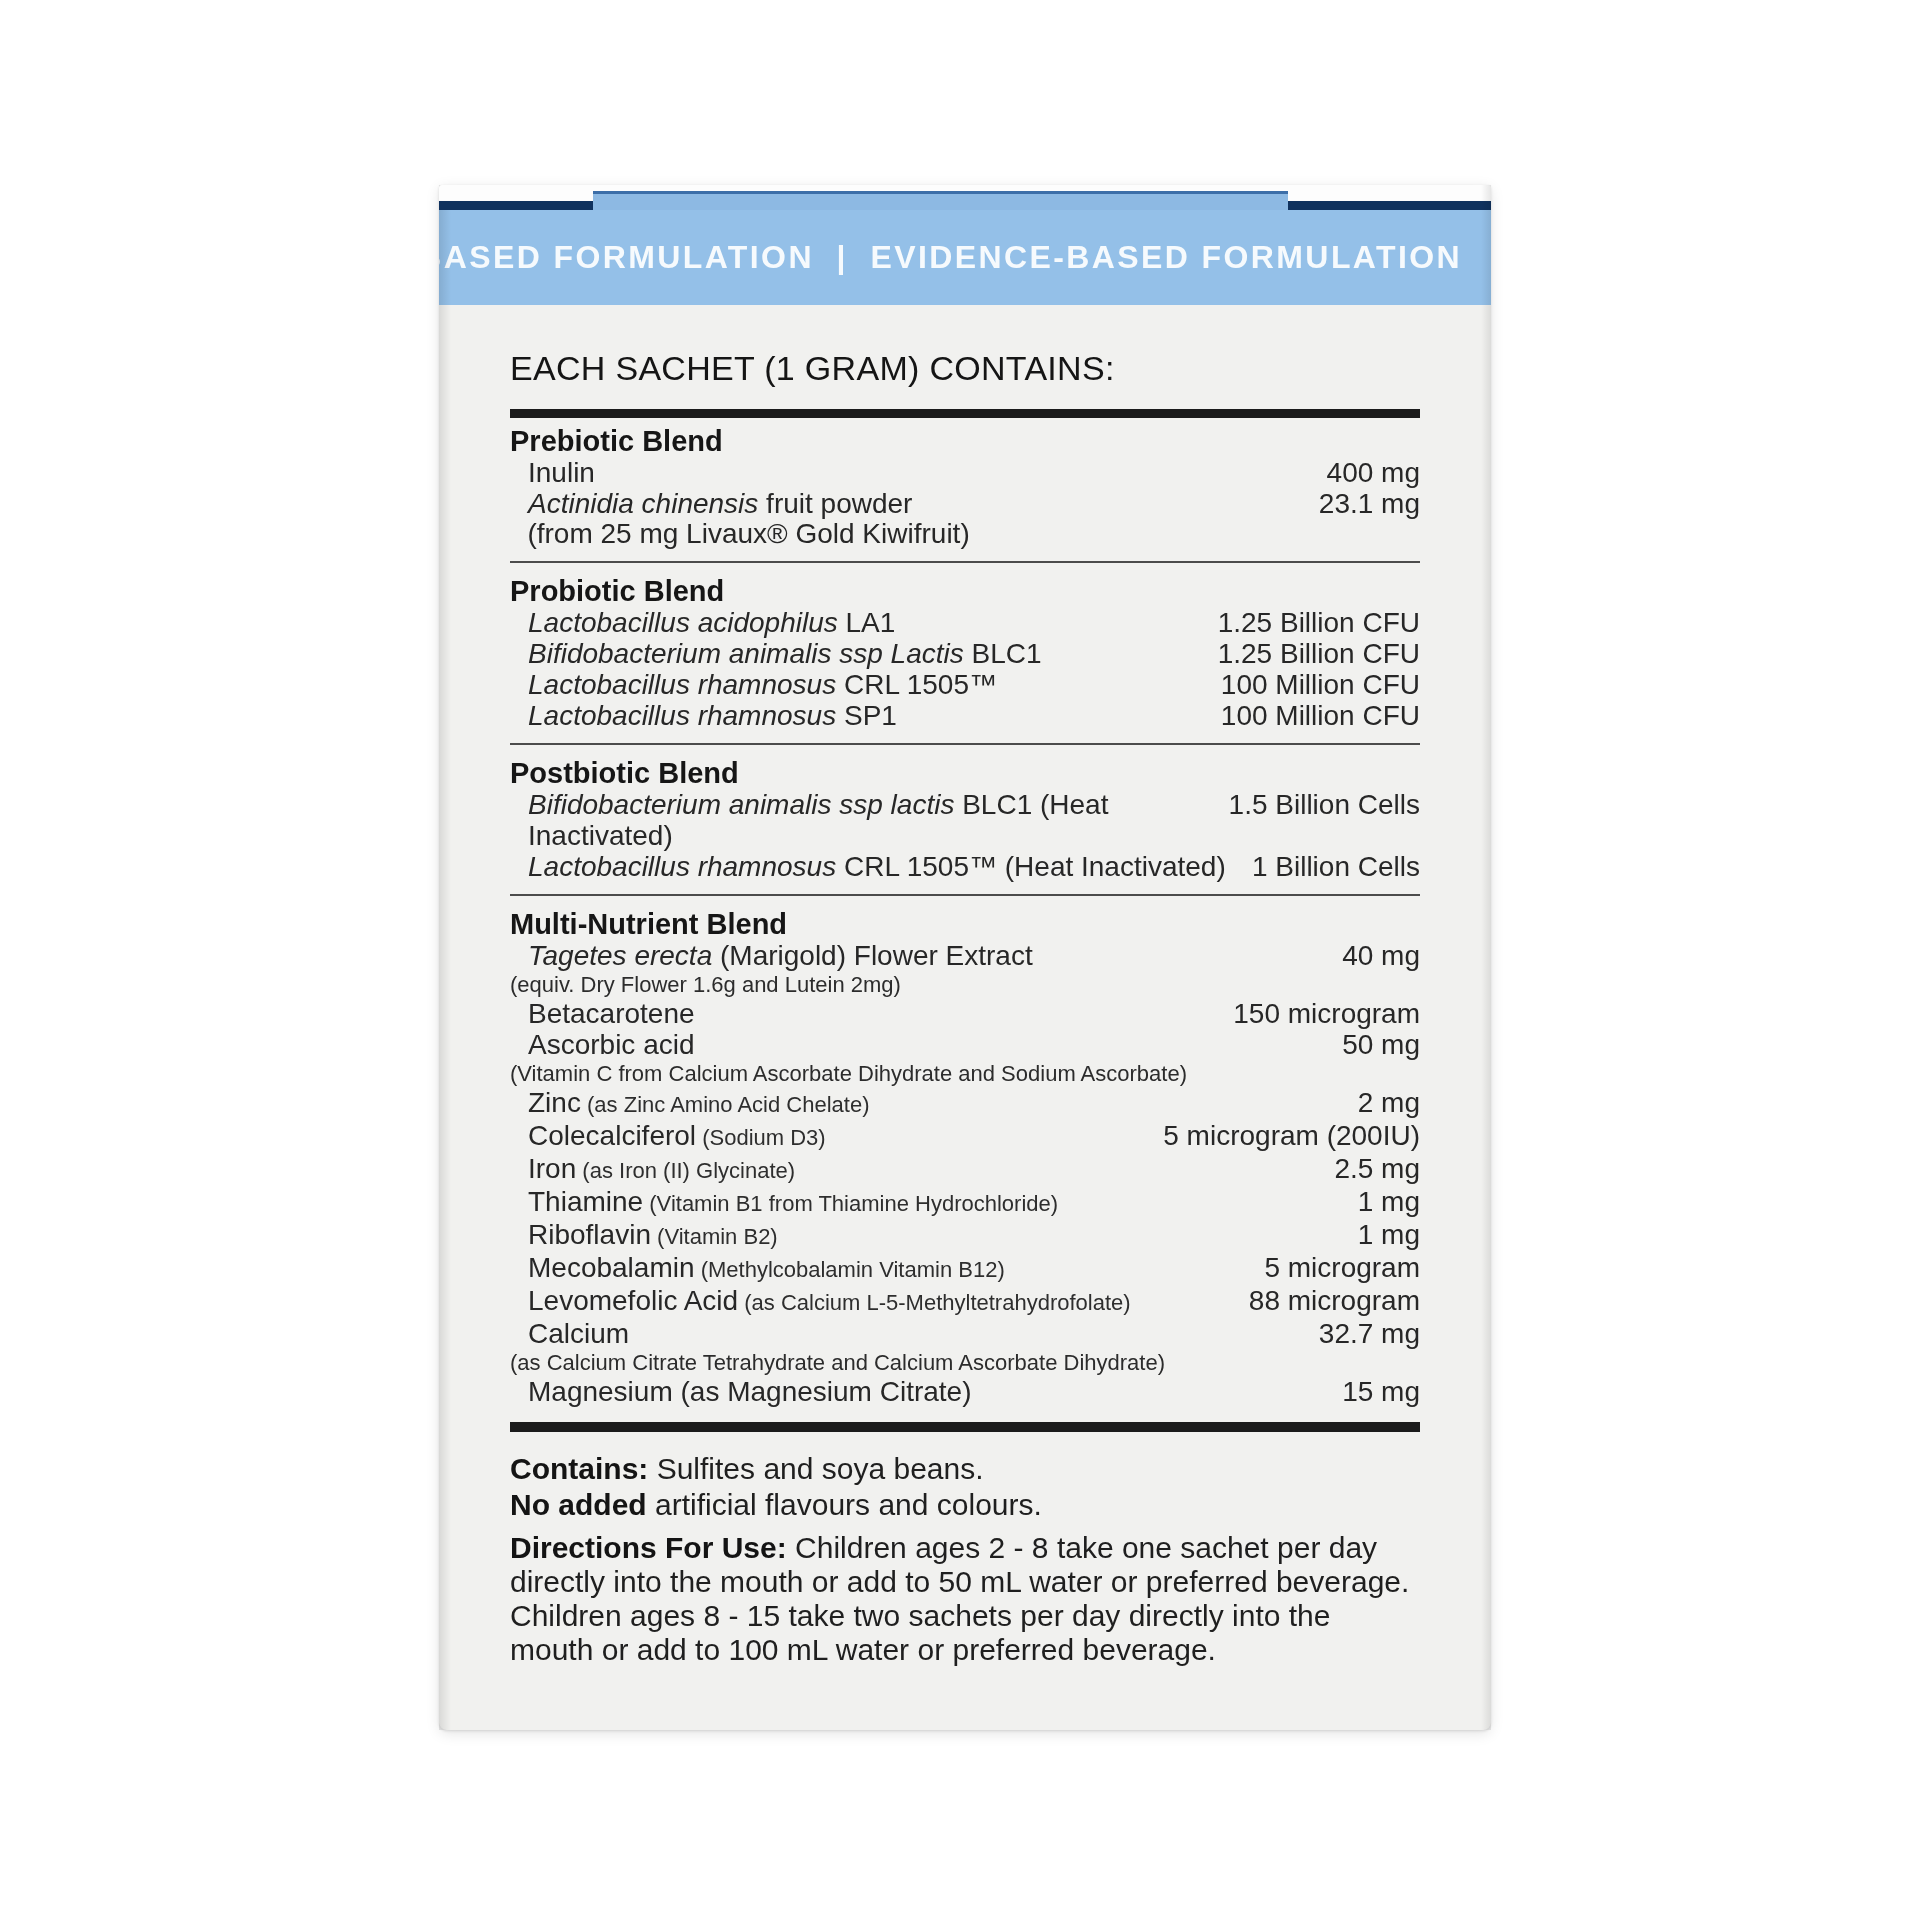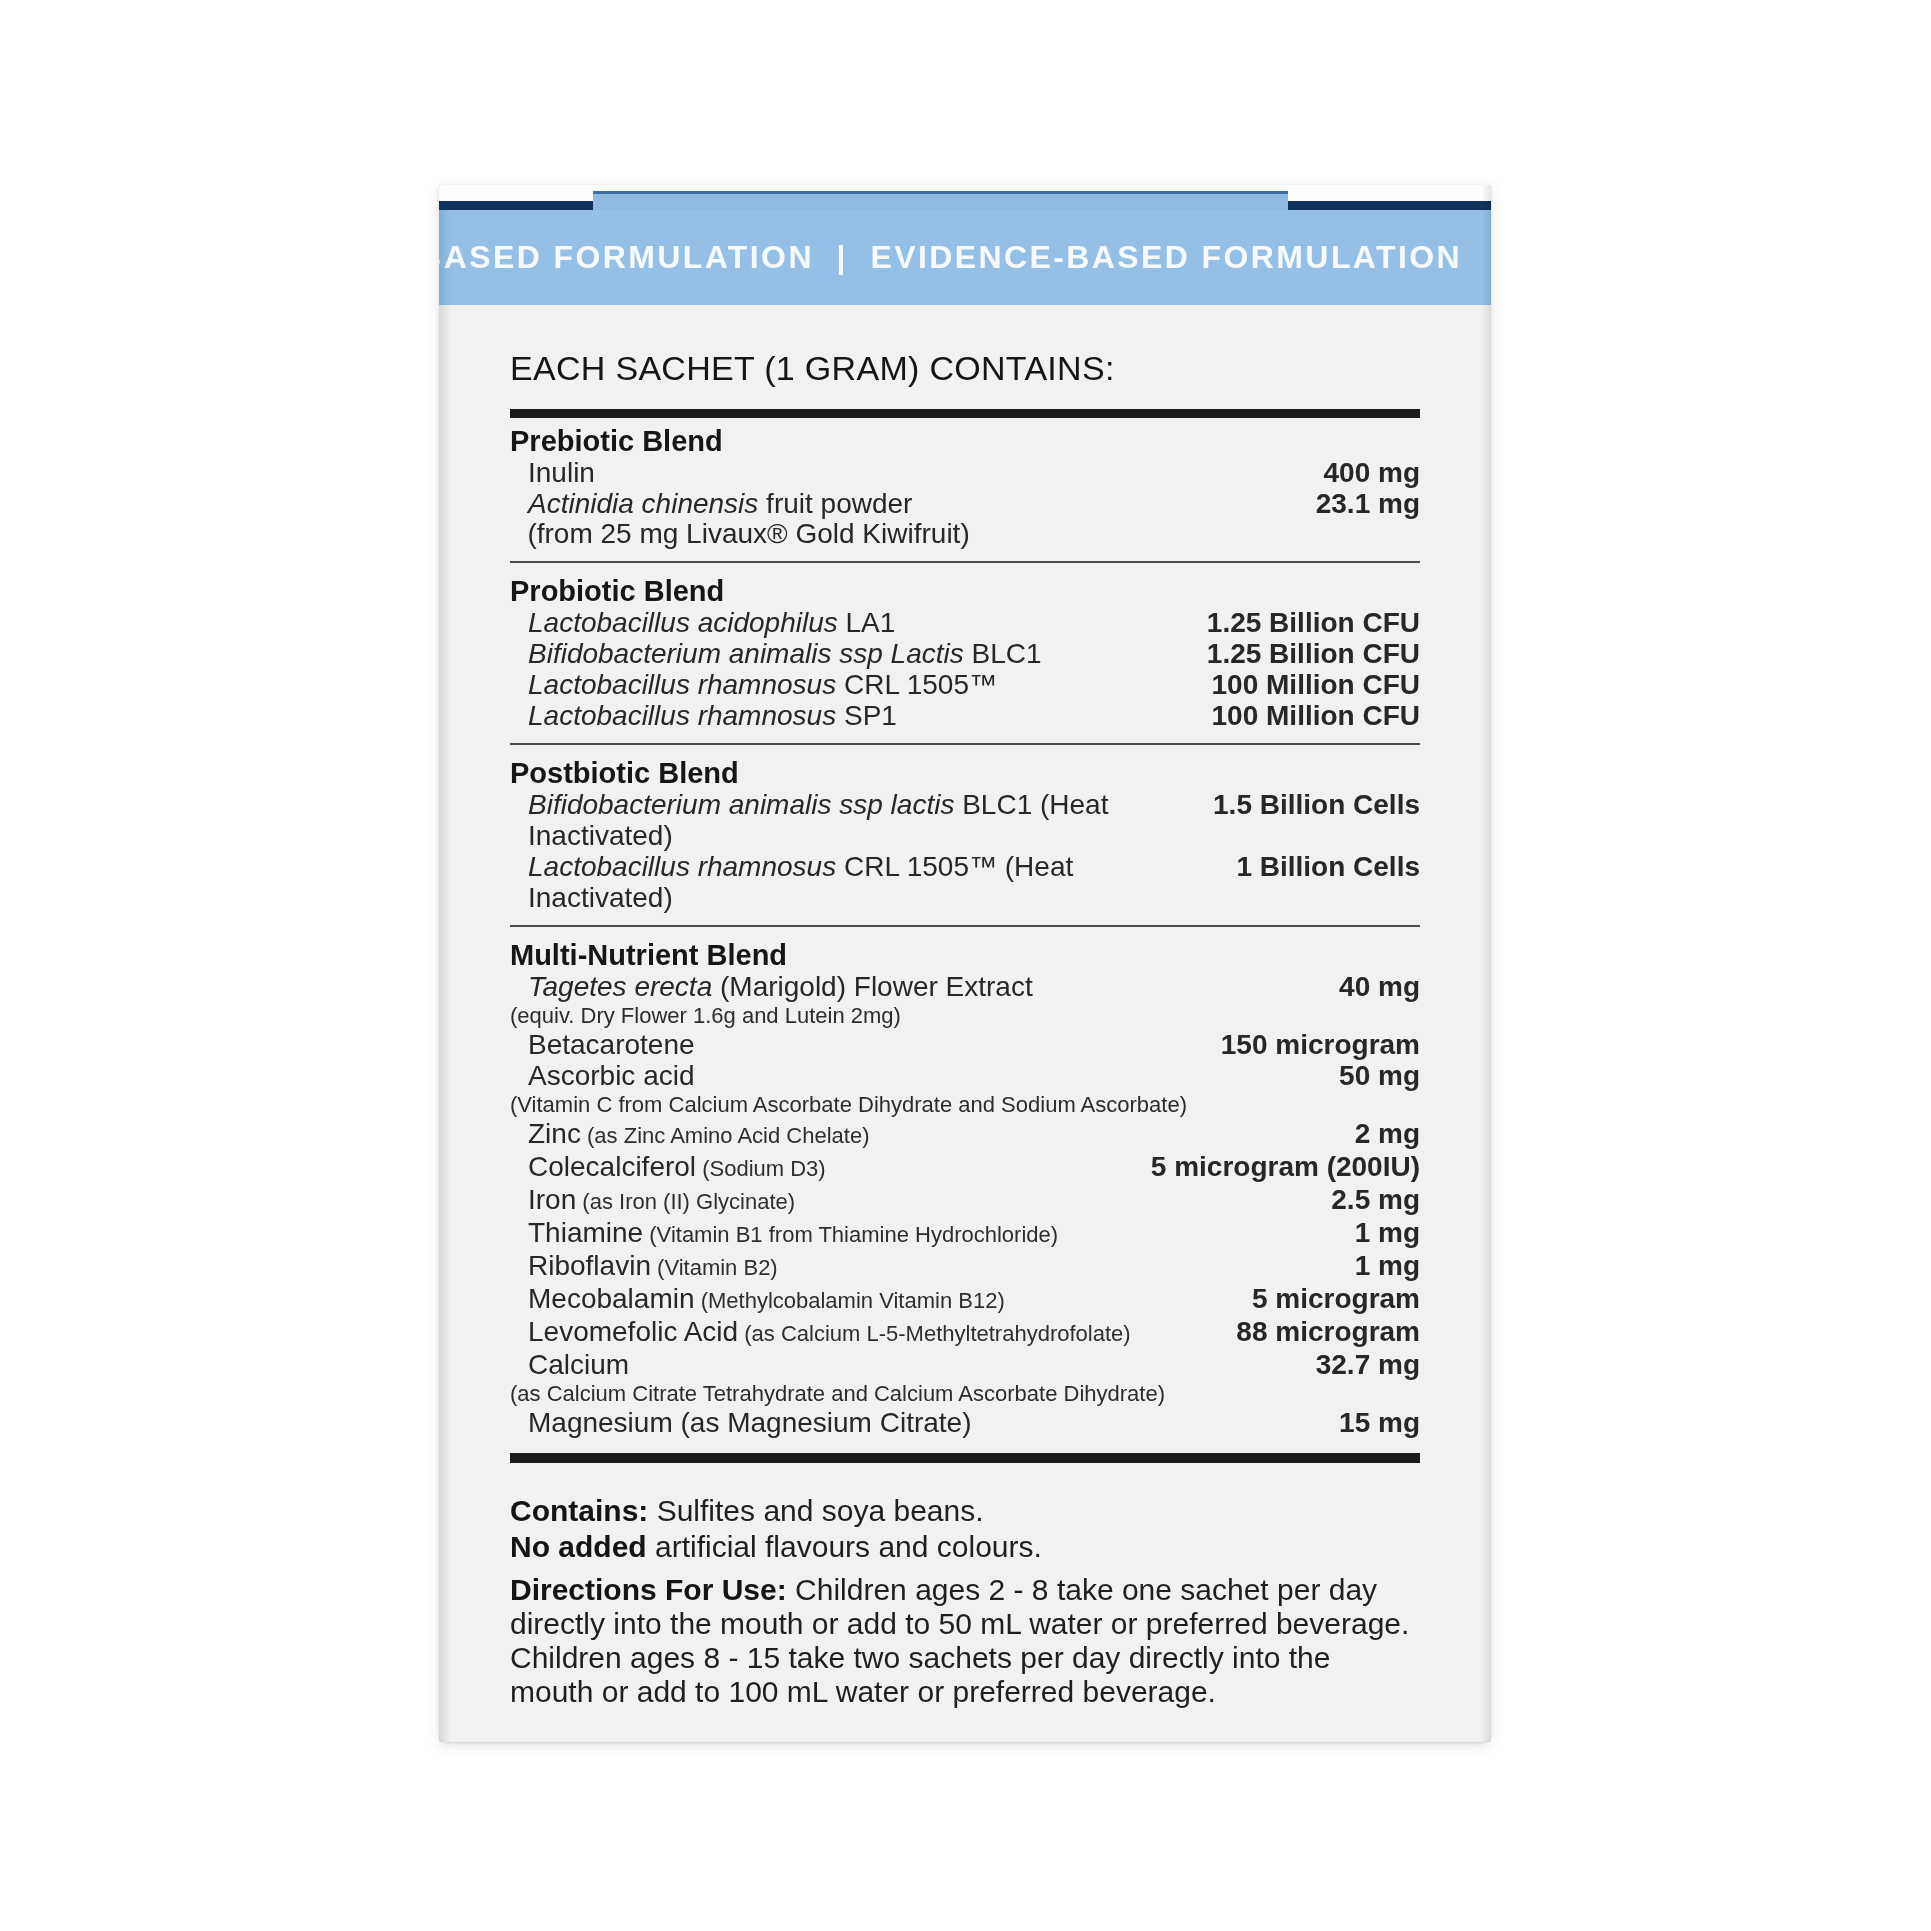--- a/index.html
+++ b/index.html
@@ -39,24 +39,24 @@
     margin:44px 0 0 0;font-size:34px;font-weight:normal;color:#151515;letter-spacing:0.3px;
   }
   .rule-thick{height:8.7px;background:#1b1b1b;margin-top:21px;}
   .rule-thick-bottom{height:9.7px;background:#1b1b1b;margin-top:15.4px;}
   .rule-thin{height:1.9px;background:#4c4c4c;margin:12.6px 0 11.6px 0;}
   .sec-head{font-size:29px;font-weight:bold;color:#161616;margin-top:7px;line-height:32px;}
   .row{display:flex;justify-content:space-between;align-items:baseline;line-height:31px;margin-left:18px;}
   .row .left{font-size:28px;color:#272727;}
   .row .left .it{font-style:italic;}
   .row .left .sm{font-size:22px;color:#2e2e2e;}
-  .row .val{font-size:28px;color:#272727;text-align:right;white-space:nowrap;padding-left:19.3px;font-weight:bold;}
+  .row .val{font-size:28px;color:#272727;text-align:right;white-space:nowrap;padding-left:19.3px;}
   .subline{font-size:28px;color:#272727;line-height:30px;padding-left:17.4px;}
   .subline.small{font-size:22px;color:#2c2c2c;line-height:27px;padding-left:0;}
-  .contains-block{margin-top:30px;font-size:30px;line-height:36px;color:#1f1f1f;}
+  .contains-block{margin-top:19px;font-size:30px;line-height:36px;color:#1f1f1f;}
   .bold{font-weight:bold;color:#141414;}
   .directions{margin-top:8px;font-size:30px;line-height:34px;color:#1f1f1f;}
 </style>
 </head>
 <body>
 
 <div class="box">
   <div class="lid">
     <div class="lid-blue"></div>
     <div class="lid-navy-left"></div>

